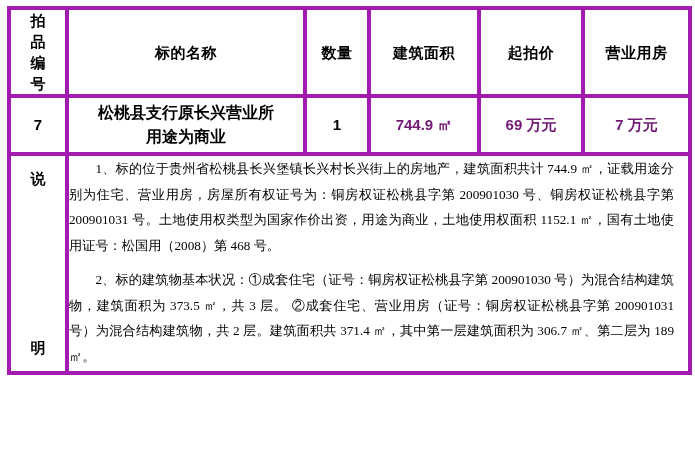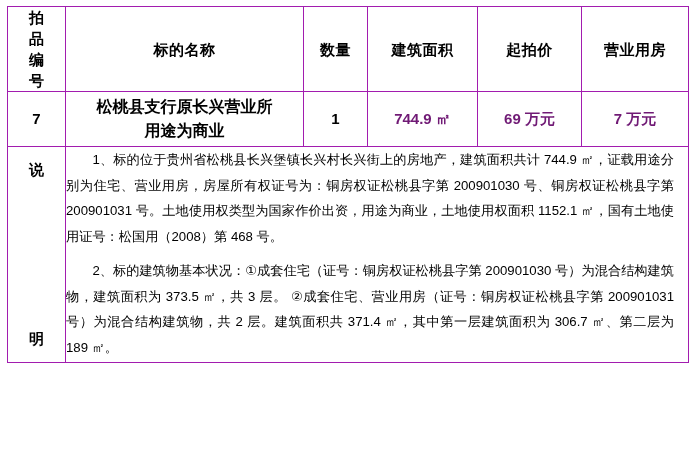--- a/index.html
+++ b/index.html
@@ -19,21 +19,21 @@
     height: 468px;
     box-sizing: border-box;
     padding: 6px 7px 0 7px;
   }
   table.auction-table {
     width: 681px;
     border-collapse: collapse;
     table-layout: fixed;
   }
   table.auction-table td {
-    border: 1px solid #a21caf;
+    border: 4px solid #a21caf;
     vertical-align: middle;
     padding: 0;
   }
   
   col.c0 { width: 58px; }
   col.c1 { width: 238px; }
   col.c2 { width: 64px; }
   col.c3 { width: 110px; }
   col.c4 { width: 104px; }
   col.c5 { width: 107px; }
@@ -77,20 +77,21 @@
   .note-cell {
     padding: 7px 9px 9px 9px;
     font-size: 13.2px;
     line-height: 25.5px;
     text-align: justify;
     text-justify: inter-ideograph;
   }
   .note-cell p {
     margin: 0 14px 2px 0;
     text-indent: 2em;
+    font-family: Liberation Serif, serif;
   }
   .note-cell p.p2 {
     margin-top: 9px;
   }
 </style>
 </head>
 <body>
 
 <div class="sheet">
   <table class="auction-table">

